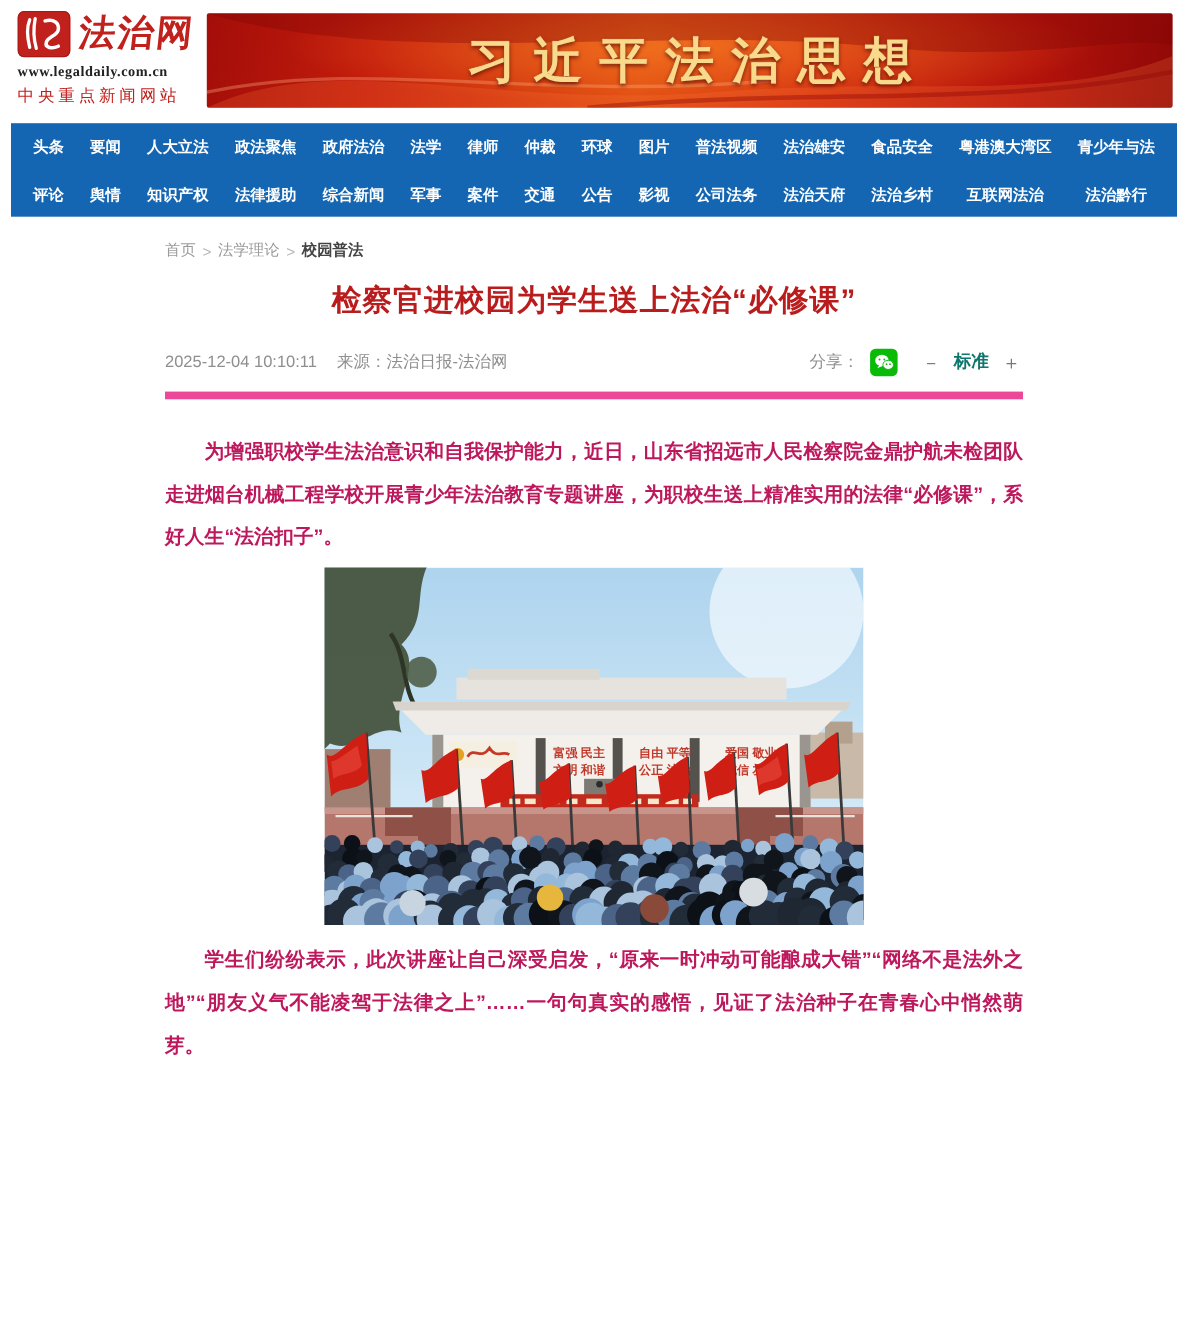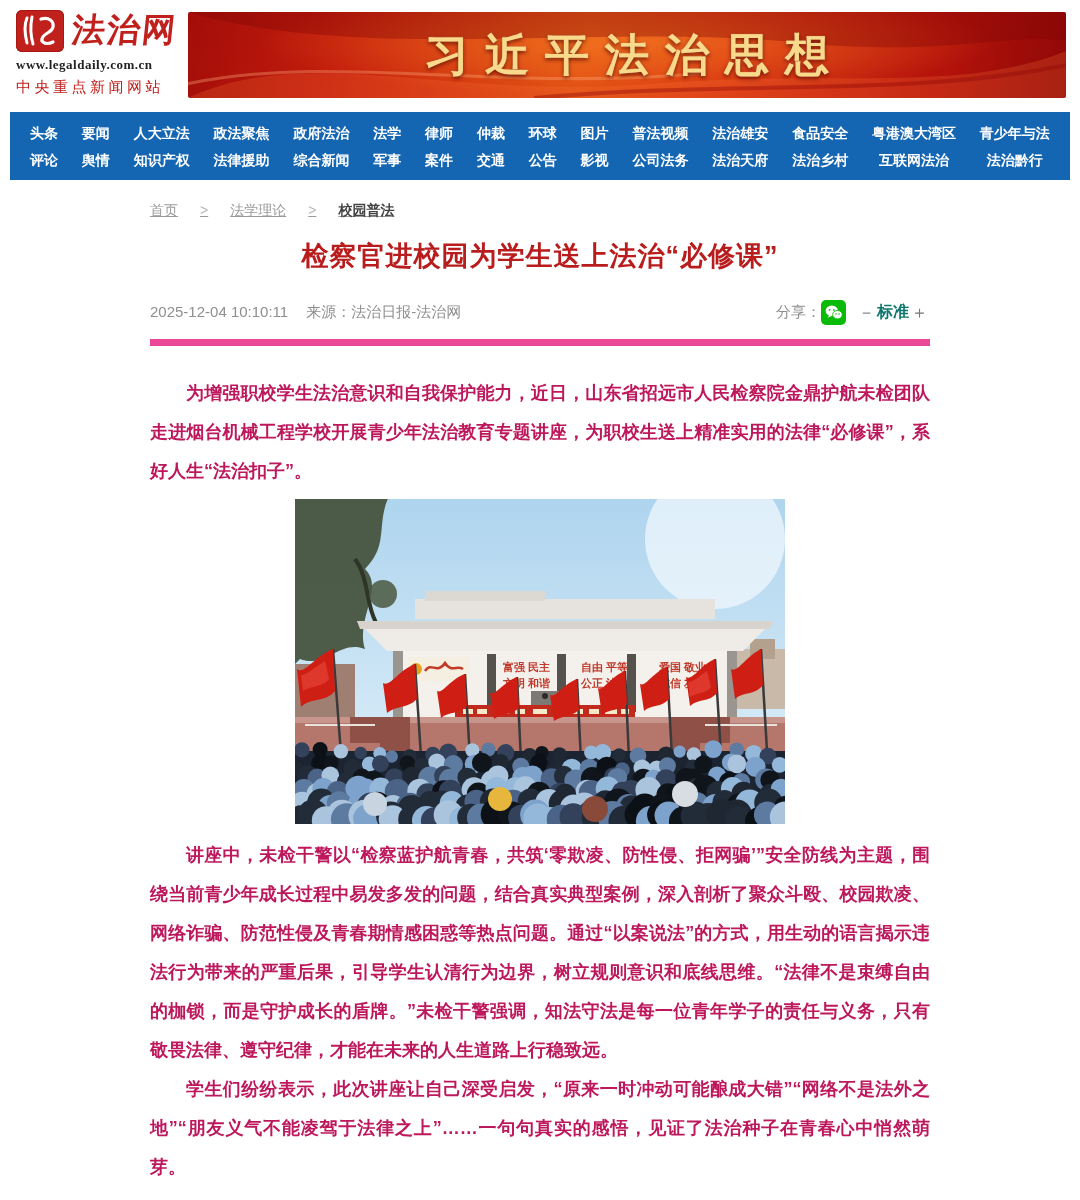--- a/index.html
+++ b/index.html
@@ -21,38 +21,38 @@
   .banner:before { content:""; position:absolute; inset:0;
     background:radial-gradient(ellipse 60% 90% at 50% 35%, rgba(255,140,40,.55), rgba(255,140,40,0) 70%); }
   .banner svg { position:absolute; inset:0; width:100%; height:100%; }
   .banner-text { position:absolute; inset:0; display:flex; align-items:center; justify-content:center;
     font-size:44px; font-weight:bold; color:#f9d98a; letter-spacing:16px; text-indent:16px;
     font-family:"Liberation Serif","DejaVu Serif",serif;
     text-shadow:0 2px 4px rgba(90,10,0,.85), 0 0 1px #fff3c9; }
 
   
   .nav { margin:0 10px; background:#1466b2; padding:9px 20px 8px; display:flex; justify-content:space-between; }
-  .nav-col { display:flex; flex-direction:column; align-items:center; gap:3px; }
+  .nav-col { display:flex; flex-direction:column; align-items:center; gap:20px; }
   .nav-item { color:#fff; font-size:14px; font-weight:bold; line-height:24px; white-space:nowrap; cursor:pointer; }
 
   
   .content { width:780px; margin:0 auto; }
-  .breadcrumb { margin-top:22px; font-size:14px; color:#9a9a9a; display:flex; gap:22px; align-items:flex-start;text-decoration:underline; }
+  .breadcrumb { margin-top:22px; font-size:14px; color:#9a9a9a; display:flex; gap:6px; align-items:flex-end; }
   .breadcrumb .crumb { cursor:pointer; }
   .breadcrumb .sep { color:#b5b5b5; }
   .breadcrumb .current { color:#444; font-weight:bold; }
 
   .kicker { text-align:center; margin-top:30px; font-size:17px; color:#3f3f3f; }
   .title { text-align:center; margin-top:18px; font-size:27px; font-weight:bold; color:#b91c1c; letter-spacing:1px; }
 
   .meta { margin-top:26px; display:flex; justify-content:space-between; align-items:center;
     padding-bottom:14px; border-bottom:7px solid #ec4899; }
   .meta-left { font-size:15px; color:#8f8f8f; }
   .meta-left .dt { margin-right:14px; }
-  .meta-right { display:flex; align-items:center; font-size:15px; color:#8f8f8f; }
+  .meta-right { display:flex; align-items:center; gap:10px; font-size:15px; color:#8f8f8f; }
   .wechat { width:25px; height:25px; background:#09bb07; border-radius:5px; position:relative; cursor:pointer; margin-right:10px; }
   .wechat svg { position:absolute; inset:2px; }
   .font-ctl { font-size:17px; color:#777; cursor:pointer; padding:0 2px; }
   .font-std { font-size:16px; color:#0f766e; font-weight:bold; }
 
   .article-body { padding-top:28px; }
   .article-body p { font-size:18px; line-height:39px; color:#be185d; text-indent:2em; text-align:justify;font-weight:bold; }
   .photo-wrap { width:490px; margin:8px auto 12px; }
   .photo-wrap svg { display:block; width:490px; height:325px; }
 </style>
@@ -495,17 +495,16 @@
             <circle cx="472.1" cy="315.8" r="13.2" fill="#5d7ba0"></circle>
             <circle cx="490.3" cy="318.1" r="15.5" fill="#aac4de"></circle>
             <circle cx="205" cy="300" r="12" fill="#e6b73c"></circle>
             <circle cx="390" cy="295" r="13" fill="#d8dde2"></circle>
             <circle cx="80" cy="305" r="12" fill="#c8d4e0"></circle>
             <circle cx="300" cy="310" r="13" fill="#8a4a3a"></circle>
           </g>
       </svg>
     </div>
 
-    <p>讲座中，未检干警以“检察蓝护航青春，共筑‘零欺凌、防性侵、拒网骗’”安全防线为主题，围绕当前青少年成长过程中易发多发的问题，结合真实典型案例，深入剖析了聚众斗殴、校园欺凌、网络诈骗、防范性侵及青春期情感困惑等热点问题。通过“以案说法”的方式，用生动的语言揭示违法行为带来的严重后果，引导学生认清行为边界，树立规则意识和底线思维。“法律不是束缚自由的枷锁，而是守护成长的盾牌。”未检干警强调，知法守法是每一位青年学子的责任与义务，只有敬畏法律、遵守纪律，才能在未来的人生道路上行稳致远。</p>
     <p>学生们纷纷表示，此次讲座让自己深受启发，“原来一时冲动可能酿成大错”“网络不是法外之地”“朋友义气不能凌驾于法律之上”……一句句真实的感悟，见证了法治种子在青春心中悄然萌芽。</p>
   </div>
 
 </div>
 
 </body></html>

